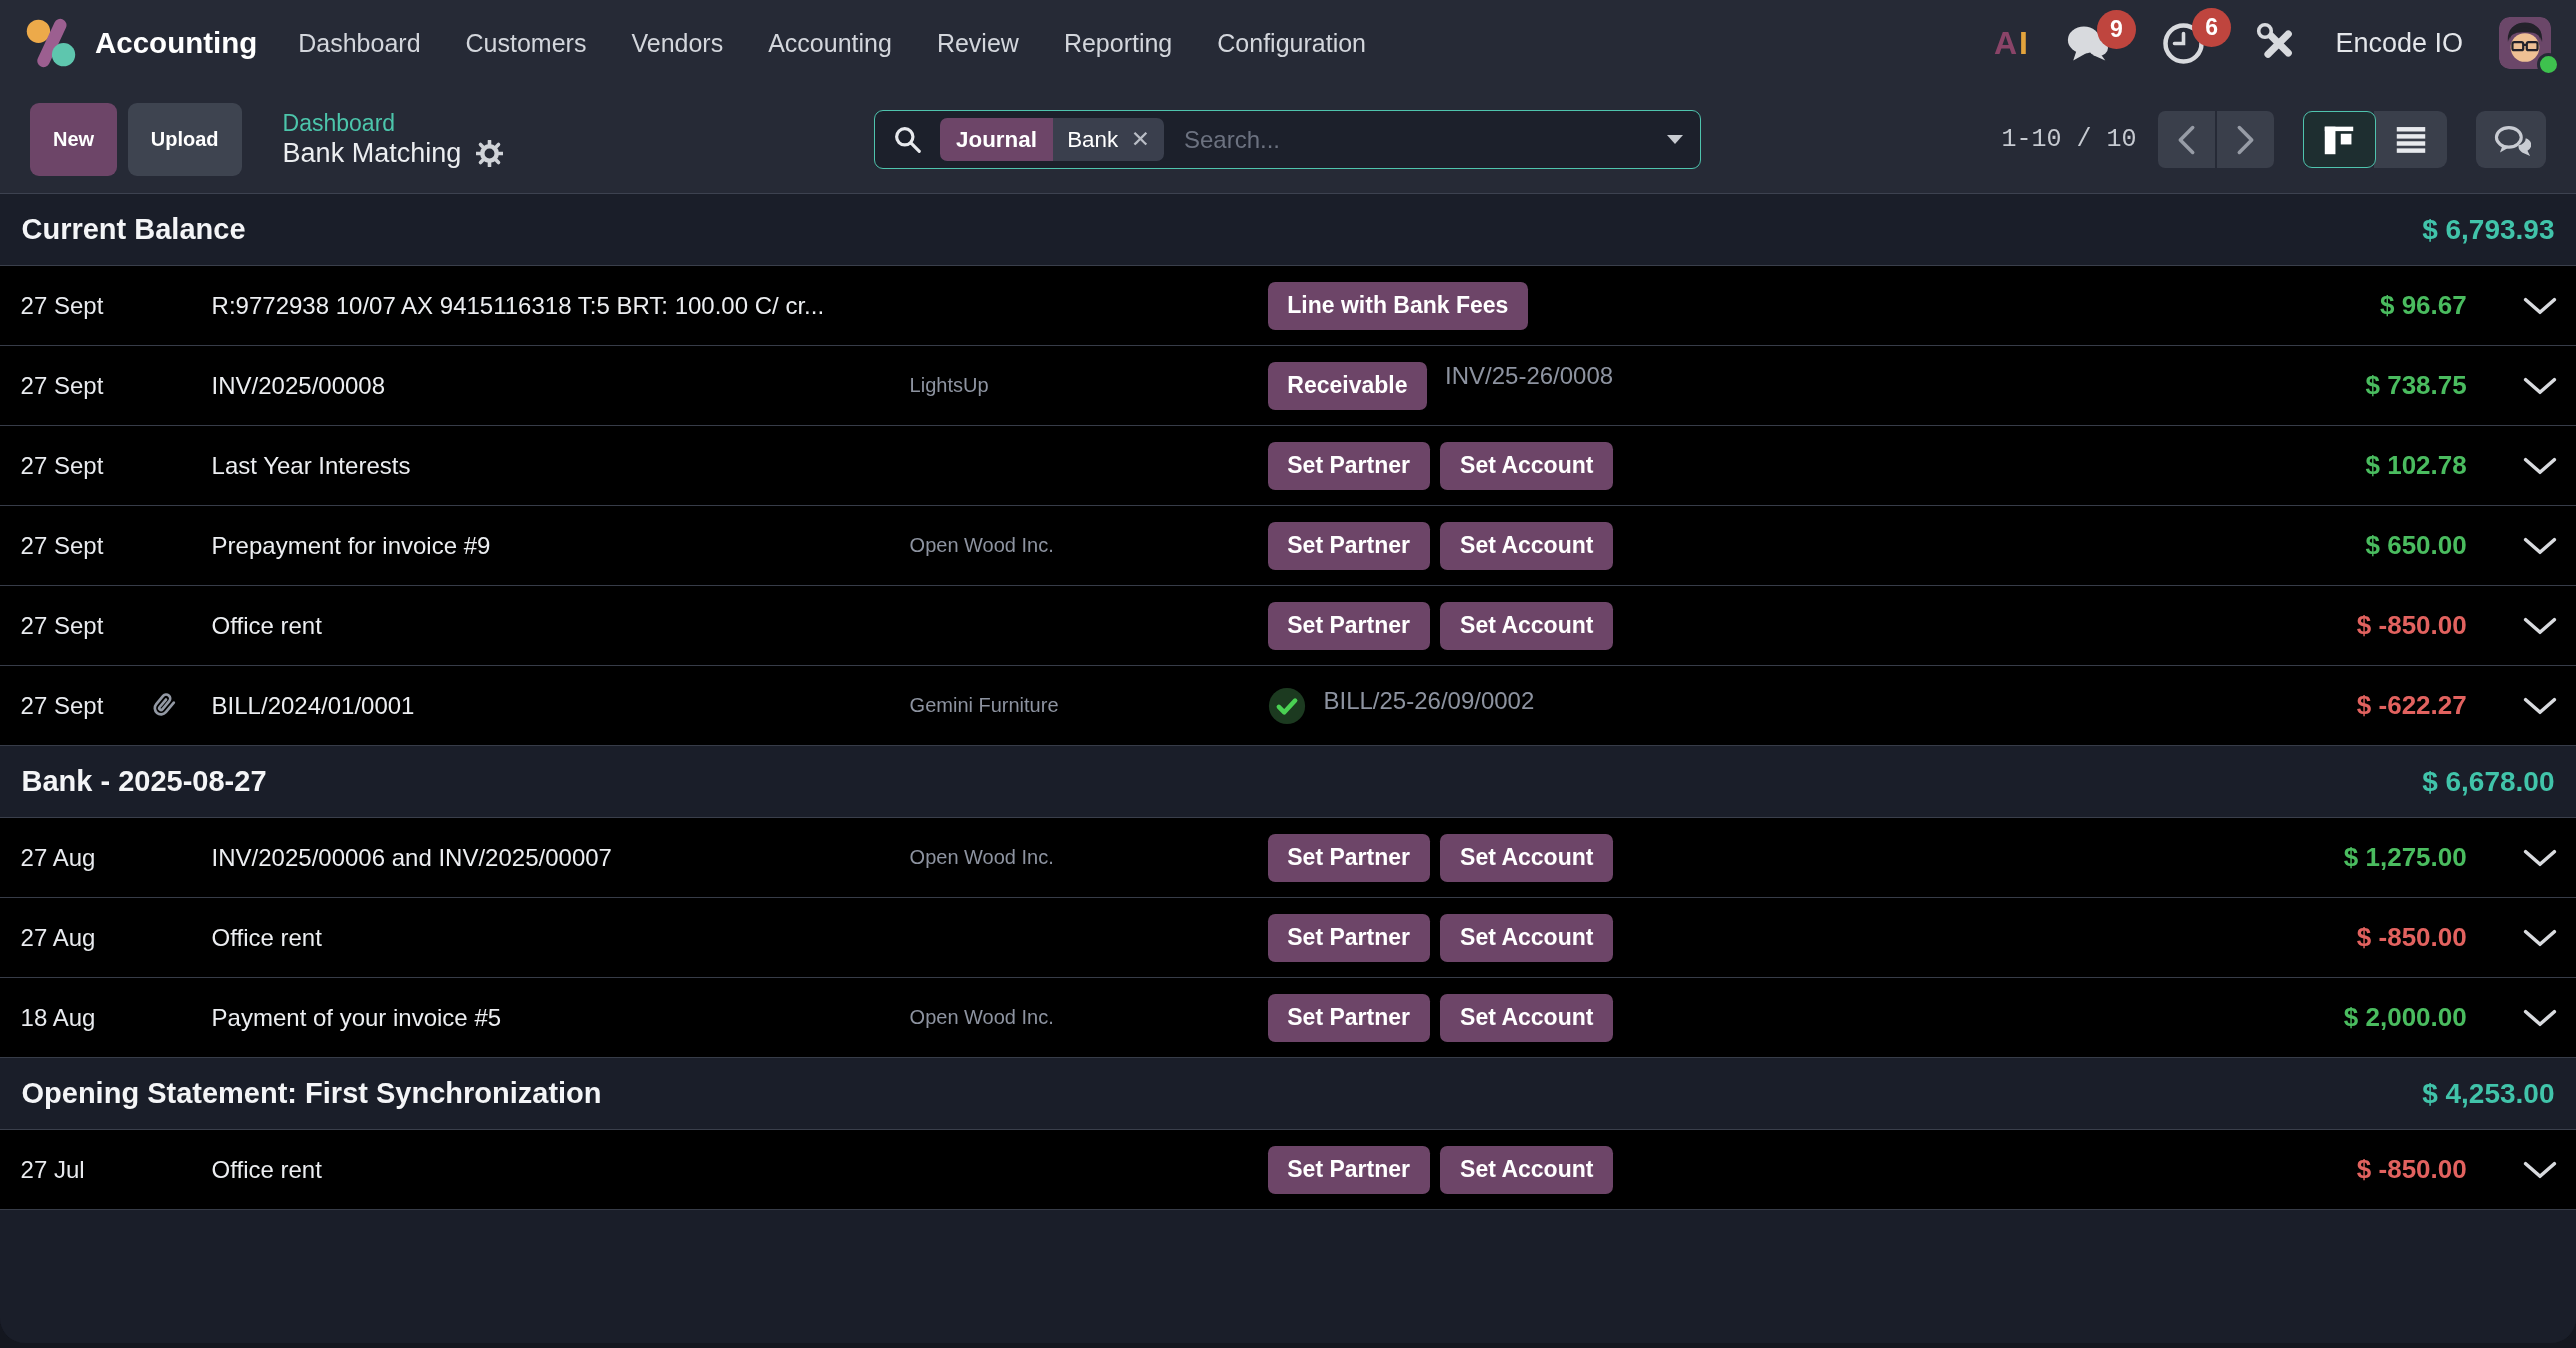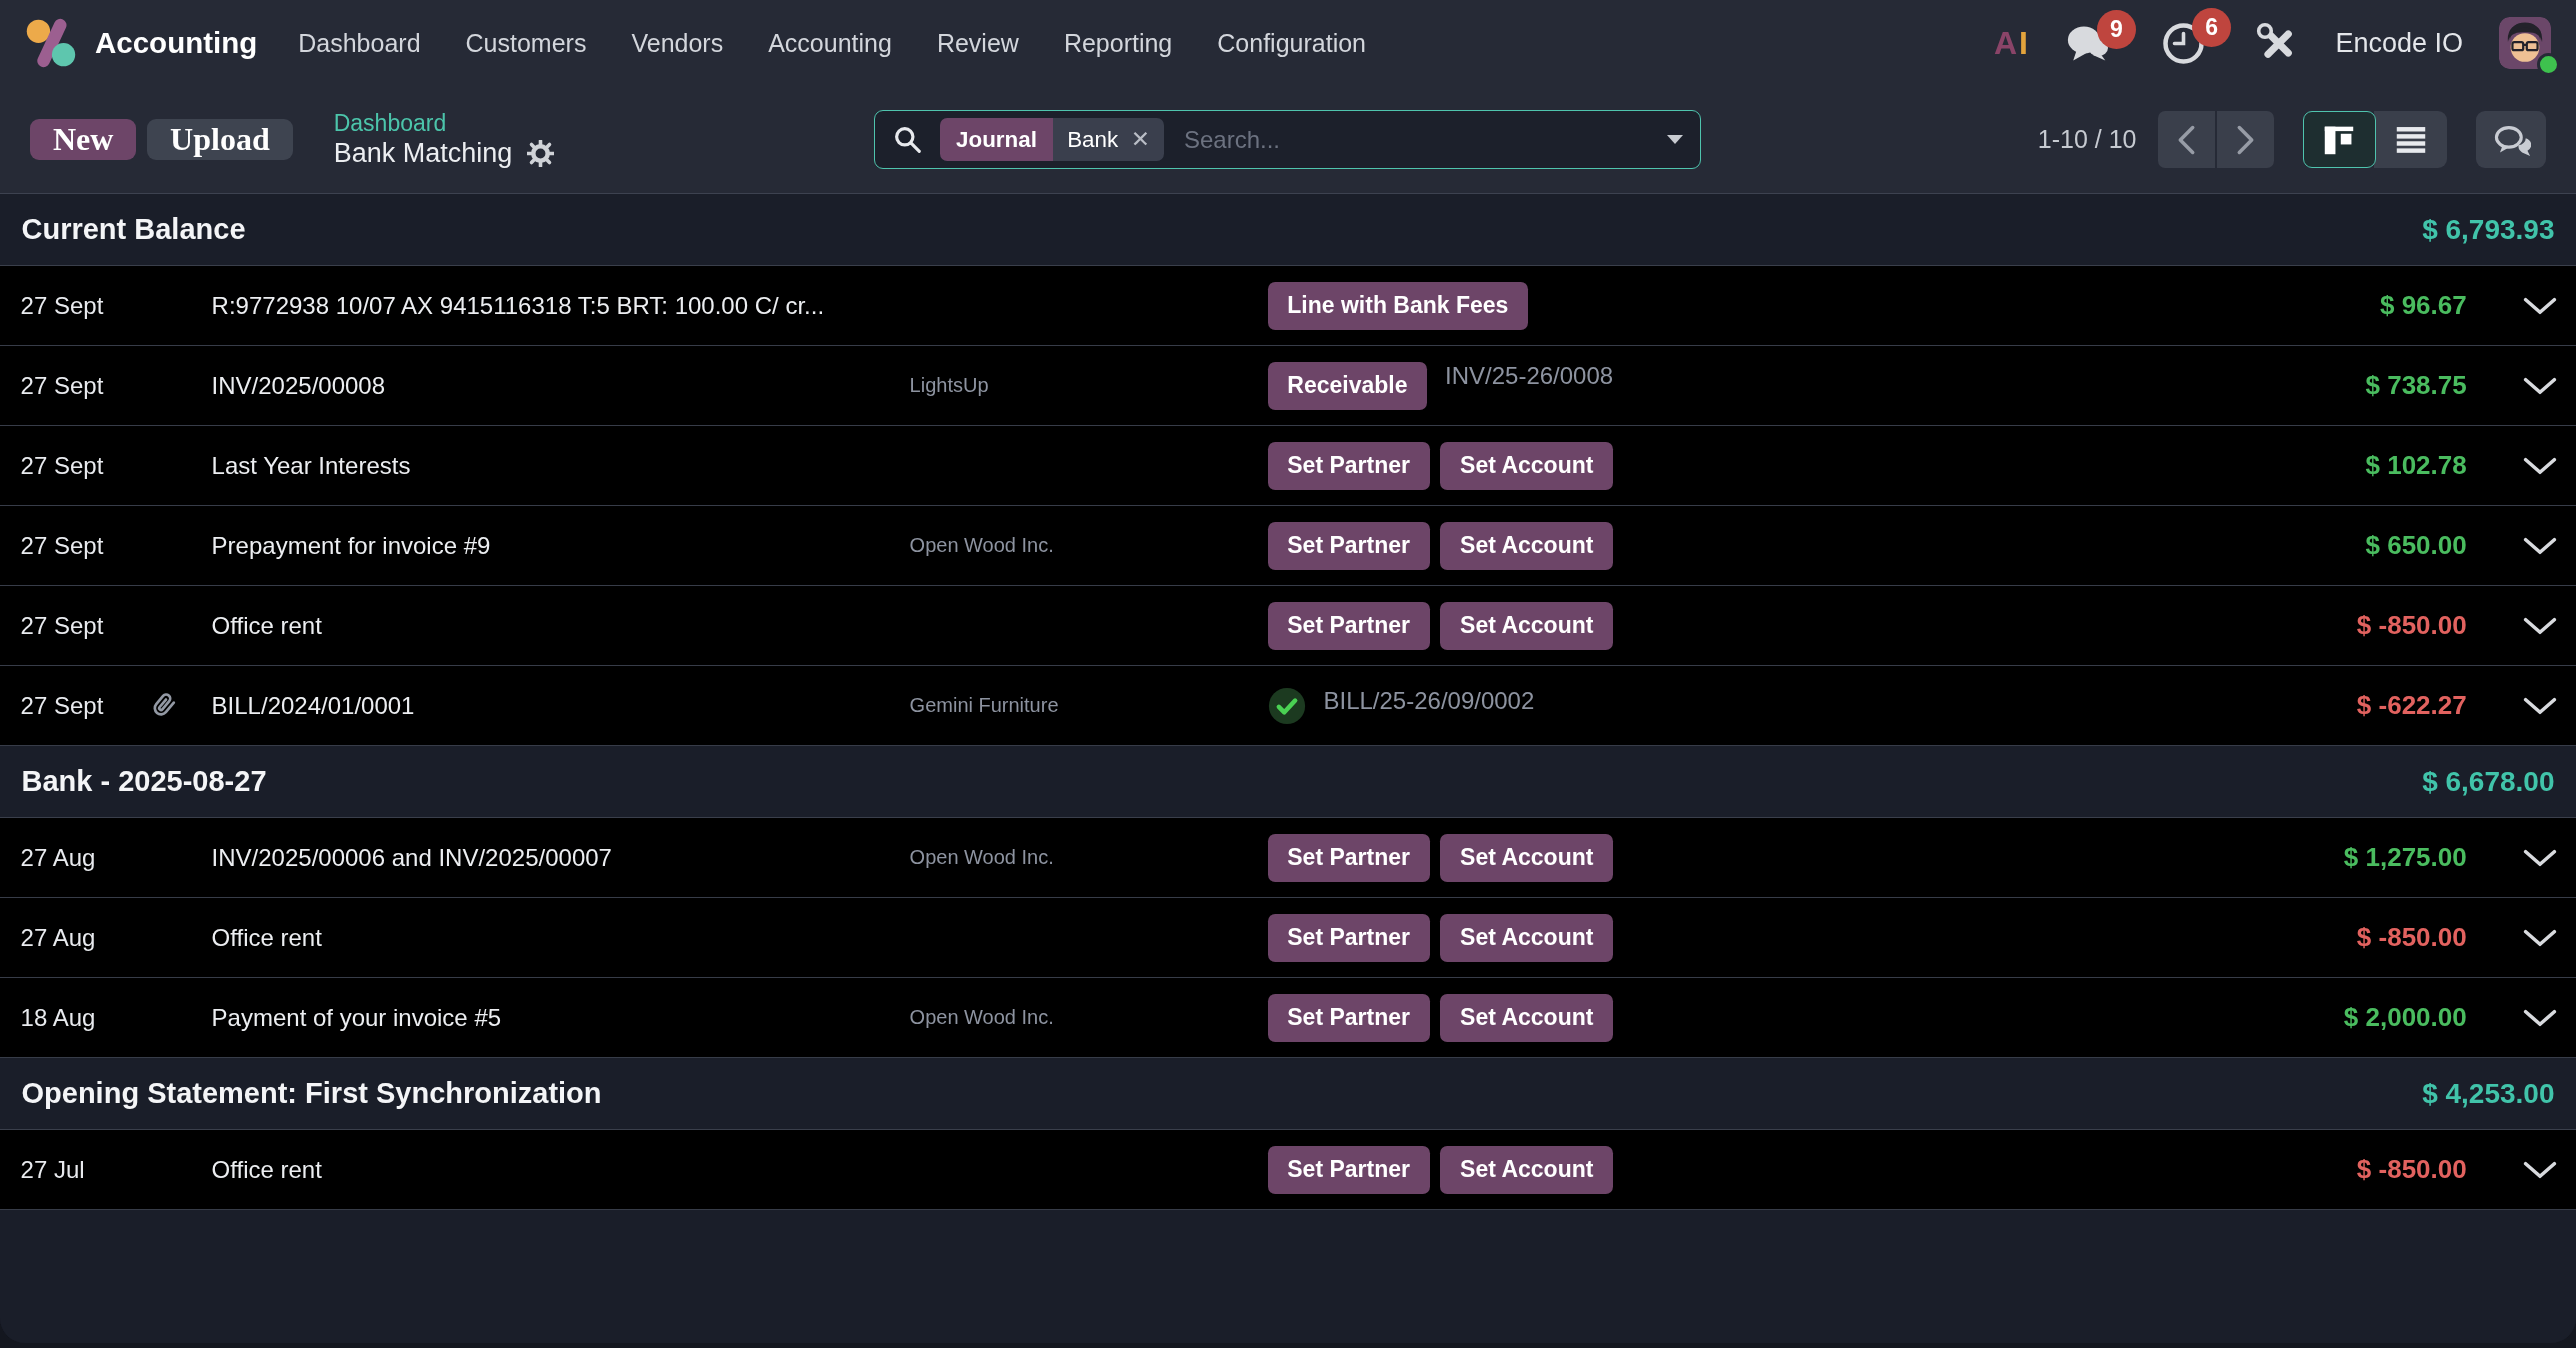--- a/index.html
+++ b/index.html
@@ -37,23 +37,23 @@
     position:absolute; right:-9px; bottom:-7.2px;
     width:23px; height:23px; border-radius:50%;
     background:#3ec14e; border:3.6px solid #262a36;
   }
   
   .control {
     height:107px; background:#262a36;
     display:flex; align-items:center; padding:0 30px; position:relative;
   }
   .btn {
-    height:41px; border:none; border-radius:9px;
-    font-size:32px; font-weight:bold; color:#fff;
-    padding:0 23px; cursor:pointer; font-family:Liberation Serif, serif;
+    height:73px; border:none; border-radius:9px;
+    font-size:20px; font-weight:bold; color:#fff;
+    padding:0 23px; cursor:pointer; font-family:Liberation Sans, sans-serif;
   }
   .btn-primary { background:#6d4568; }
   .btn-secondary { background:#3e4450; margin-left:10.7px; }
   .breadcrumb-box { margin-left:41px; display:flex; flex-direction:column; justify-content:center; line-height:1.2; }
   .breadcrumb-link { font-size:23px; color:#4cc5ab; cursor:pointer; }
   .bc-title-row { display:flex; align-items:center; gap:14.3px; }
   .bc-title { font-size:27px; color:#eceef1; }
   .gear { width:27px; height:27px; cursor:pointer; }
   
   .searchbar {
@@ -71,21 +71,21 @@
     font-size:24px; color:#eceef1; margin-left:19.7px; font-family:inherit;
   }
   .search-input::placeholder { color:#6c7280; }
   .search-caret {
     width:50px; height:100%; flex:none; display:flex; align-items:center; justify-content:center;
     cursor:pointer;
   }
   .caret-tri { width:0; height:0; border-left:8px solid transparent; border-right:8px solid transparent; border-top:9.8px solid #c8cbd1; }
   
   .cp-right { margin-left:auto; display:flex; align-items:center; }
-  .pager-text { font-size:25px; color:#c6cad1; }
+  .pager-text { font-size:25px; color:#c6cad1;font-family:Liberation Mono, monospace; }
   .pager-btns { display:flex; margin-left:21.5px; gap:1.8px; }
   .pager-btn {
     width:57px; height:57px; background:#3a3f4b; border:none; cursor:pointer;
     display:flex; align-items:center; justify-content:center;
   }
   .pager-btn.prev { border-radius:7.2px 0 0 7.2px; }
   .pager-btn.next { border-radius:0 7.2px 7.2px 0; }
   .switcher { display:flex; margin-left:29px; }
   .sw-btn { width:73px; height:57px; border:none; cursor:pointer; display:flex; align-items:center; justify-content:center; }
   .sw-kanban { background:#1e2e30; border:1.8px solid #4fc4ae; border-radius:9px; z-index:1; }

